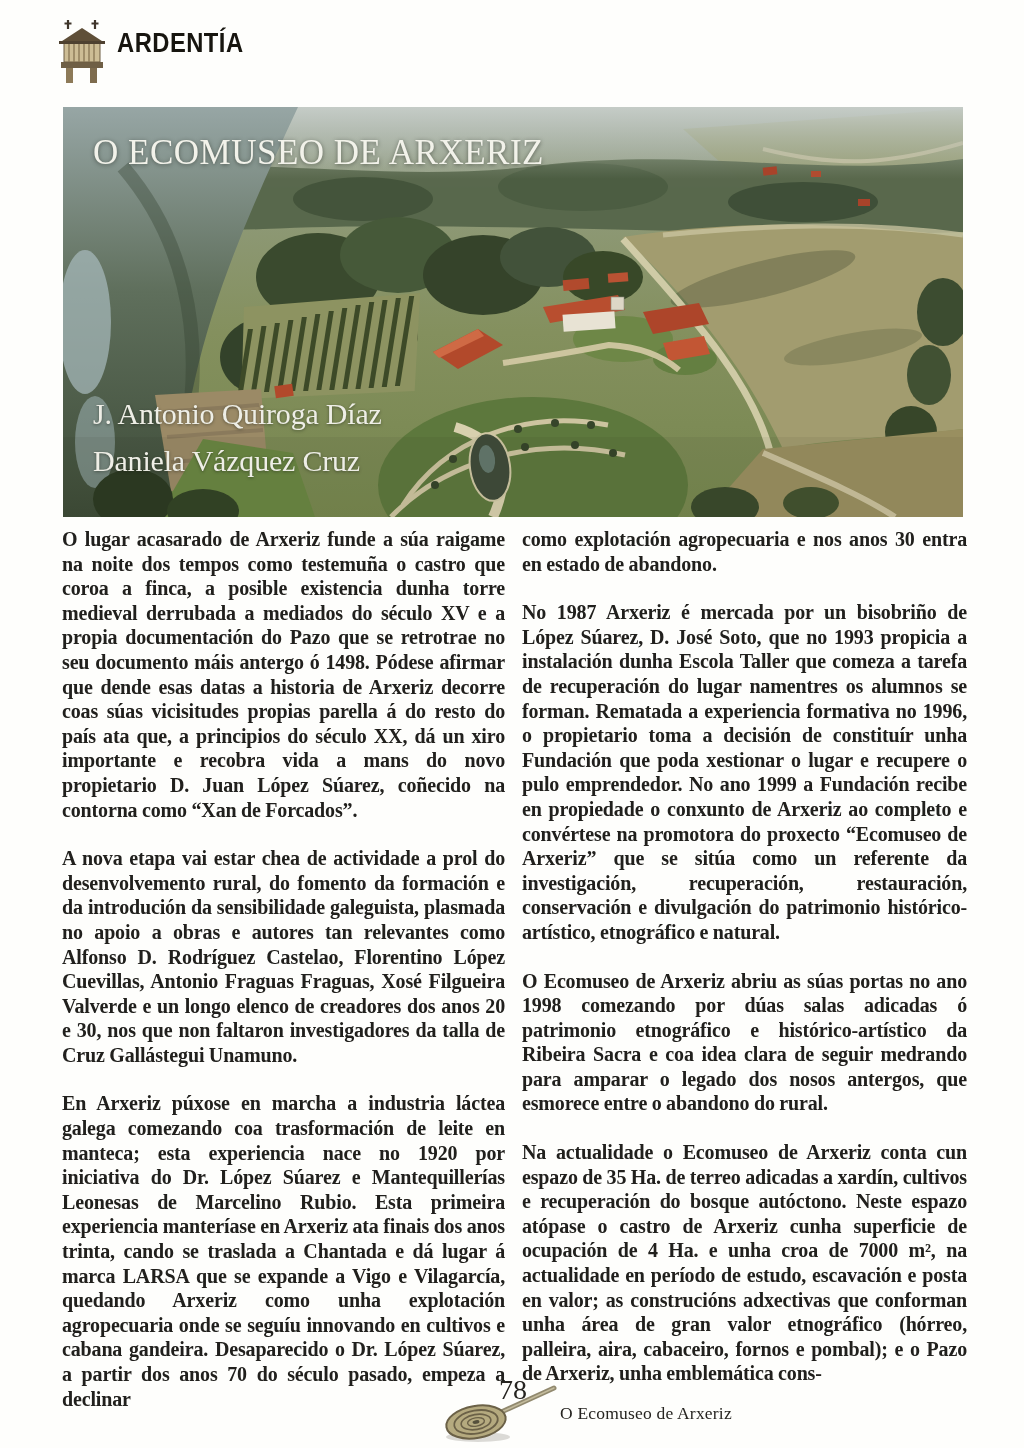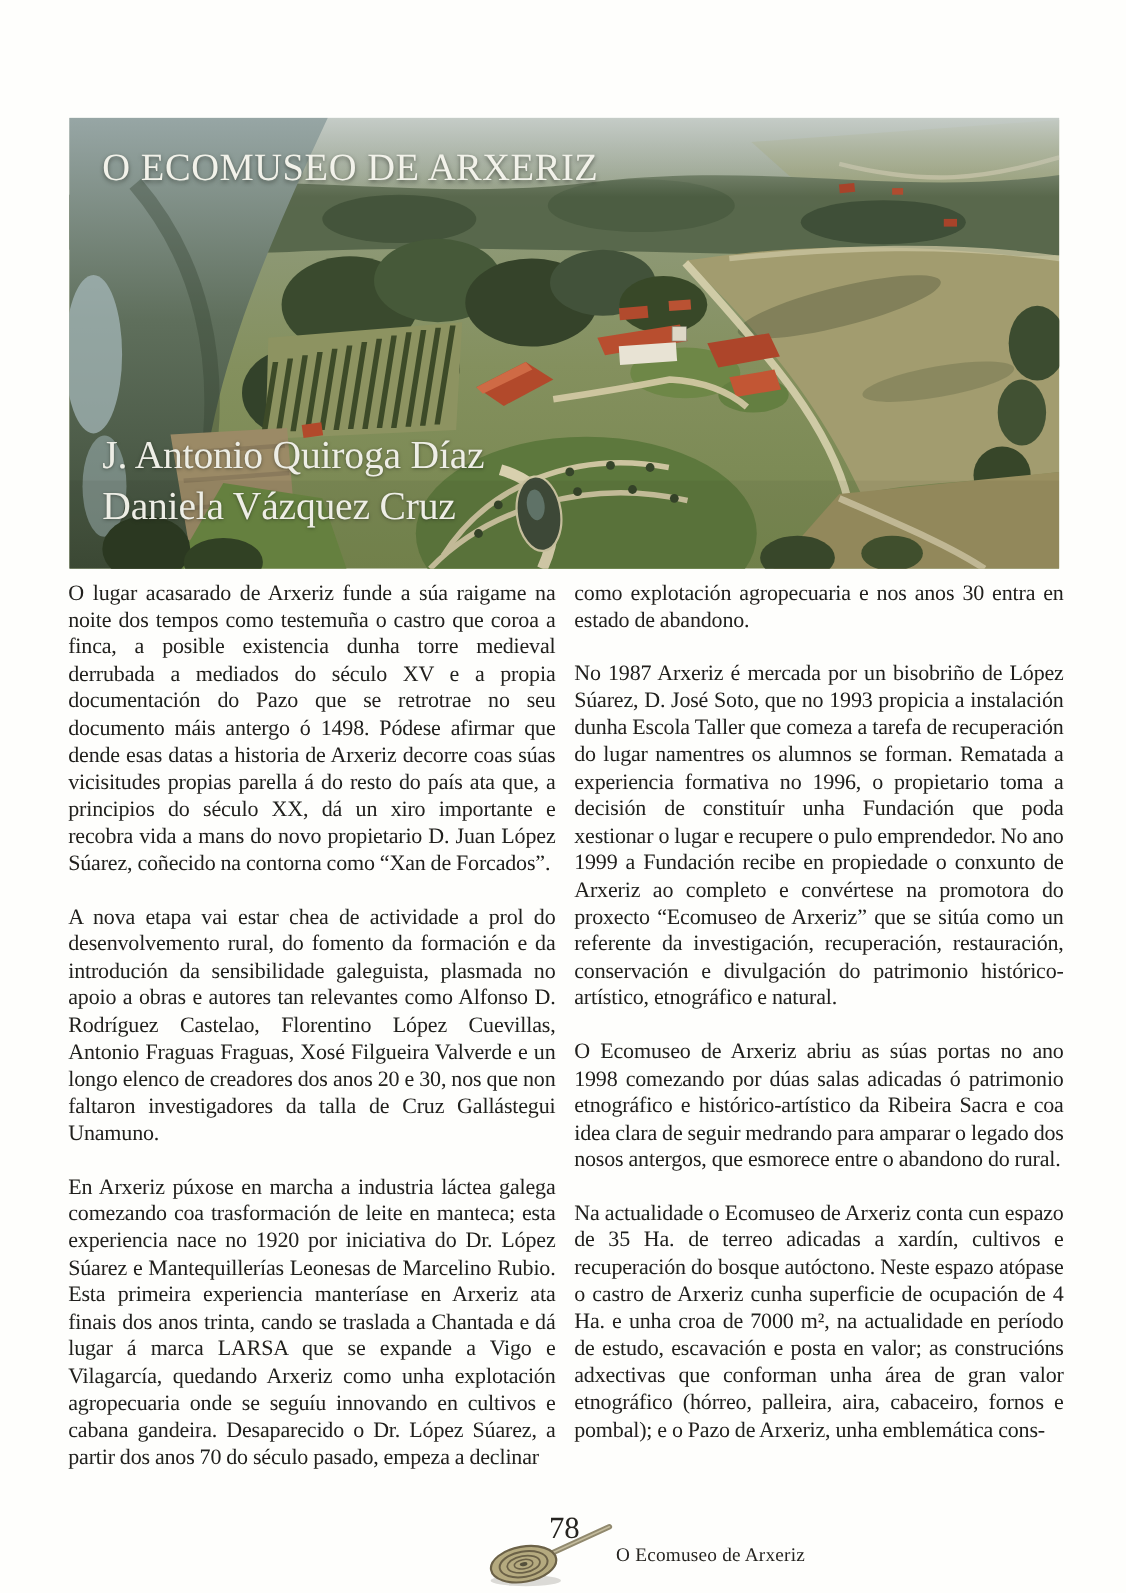--- a/index.html
+++ b/index.html
@@ -20,44 +20,58 @@
 
   
   .hero{position:absolute;left:63px;top:107px;width:900px;height:410px;margin:0;}
   .hero > svg{position:absolute;left:0;top:0;}
   .hero-title{
     position:absolute;left:30px;top:26px;margin:0;font-weight:normal;
     font-size:35px;letter-spacing:.5px;color:#f2f2ea;white-space:nowrap;
     text-shadow:0 1px 4px rgba(25,30,22,.55);
   }
   .authors{
-    position:absolute;left:30px;top:283px;font-size:36px;line-height:47px;
+    position:absolute;left:30px;top:283px;font-size:30px;line-height:47px;
     color:#eeeee6;text-shadow:0 1px 3px rgba(25,30,22,.5);letter-spacing:-.2px;
   }
 
   
   .col{
     position:absolute;top:527px;text-align:justify;
     font-size:20px;line-height:24.6px;letter-spacing:-.15px;word-spacing:-.3px;
   }
-  .col p{margin:0 0 24px 0;}
+  .col p{margin:0 0 24px 0;font-weight:bold;}
   .col-left{left:62px;width:443px;}
   .col-right{left:522px;width:445px;}
 
   
   .page-footer{position:absolute;left:0;top:1372px;width:1024px;height:76px;}
   .spiral-wrap{position:absolute;left:432px;top:8px;}
   .page-num{position:absolute;left:499px;top:2px;font-size:28px;color:#262420;}
   .caption{position:absolute;left:560px;top:31px;font-size:17.5px;color:#262420;letter-spacing:.2px;}
 </style>
 </head>
 <body>
 
 <div class="page">
 
+  <header class="masthead">
+    <svg width="52" height="74" viewBox="0 0 52 74" aria-hidden="true">
+      <rect x="10" y="53" width="7" height="16" fill="#8d7a58"></rect>
+      <rect x="34" y="53" width="7" height="16" fill="#7e6c4e"></rect>
+      <rect x="5" y="48" width="42" height="6" fill="#6f5f45"></rect>
+      <rect x="8" y="28" width="36" height="20" fill="#cdbd95" stroke="#6d5c43" stroke-width="1"></rect>
+      <path d="M13 28 V48 M18 28 V48 M23 28 V48 M28 28 V48 M33 28 V48 M38 28 V48" stroke="#8d7b58" stroke-width="1.4"></path>
+      <polygon points="3,29 26,14 49,29" fill="#5f4f38"></polygon>
+      <rect x="3" y="27" width="46" height="3" fill="#4e4130"></rect>
+      <path d="M12 15 v-9 M8.5 9.5 h7" stroke="#3f352a" stroke-width="2.2"></path>
+      <path d="M39 15 v-9 M35.5 9.5 h7" stroke="#3f352a" stroke-width="2.2"></path>
+    </svg>
+    <span class="brand">ARDENTÍA</span>
+  </header>
 
   <figure class="hero">
     <svg width="900" height="410" viewBox="0 0 900 410" preserveAspectRatio="none" role="img">
       <defs>
         <linearGradient id="gBase" x1="0" y1="0" x2="0" y2="1">
           <stop offset="0" stop-color="#adb5ae"></stop>
             <stop offset=".22" stop-color="#8f9a7a"></stop>
           <stop offset=".55" stop-color="#84905e"></stop>
             <stop offset="1" stop-color="#76864e"></stop>
         </linearGradient>

